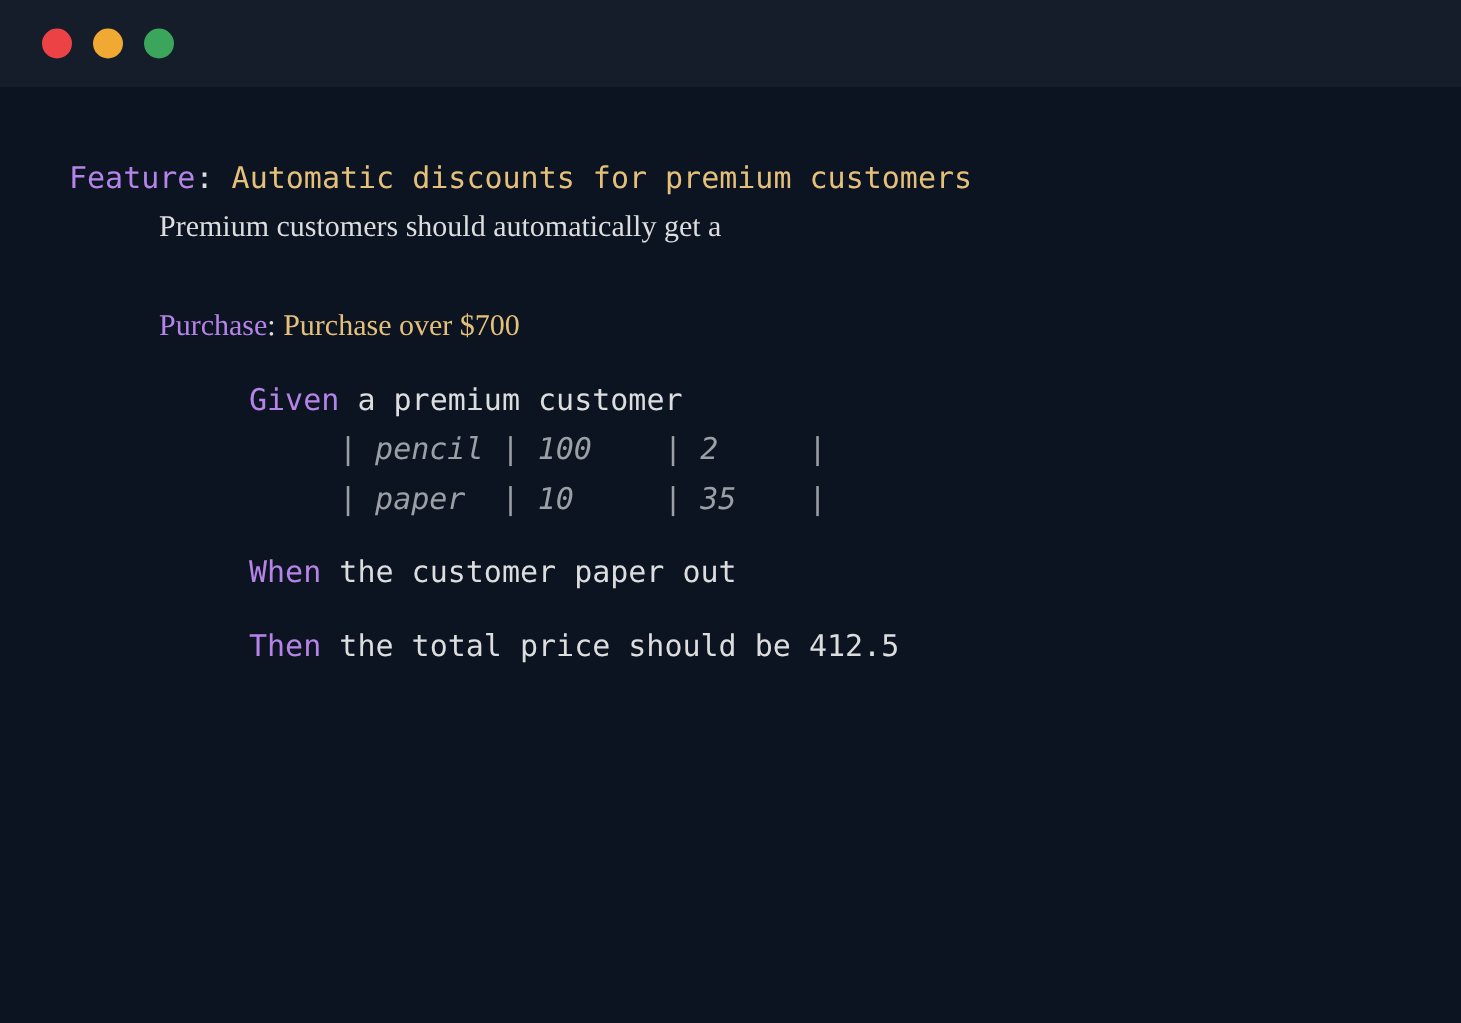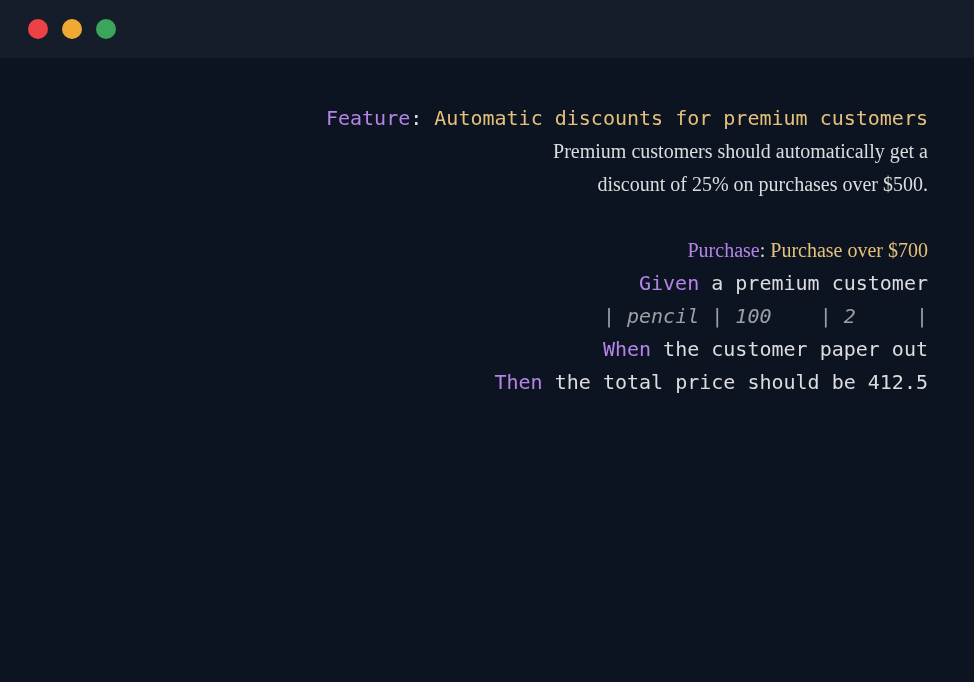--- a/index.html
+++ b/index.html
@@ -31,43 +31,42 @@
       border-radius: 50%;
     }
     .tl-red { background: #ed4245; }
     .tl-yellow { background: #f0a933; }
     .tl-green { background: #3ba55c; }
     .code-area {
       padding: 44px 46px;
     }
     .line {
       white-space: pre;
-      text-align: right;
     }
     .kw-purple { color: #b584e8; }
     .kw-yellow { color: #e5c07b; }
     .txt-white { color: #dcddde; }
     .txt-italic { font-style: italic; color: #9ba0a6; }
     .indent1 { padding-left: 60px; font-family: Liberation Serif, serif; }
-    .indent2 { padding-left: 120px; }
+    .indent2 { padding-left: 120px; margin-top: 16px; }
     .indent3 { padding-left: 180px; }
     .blank { height: 33px; }
   </style>
 </head>
 <body>
 
 <div class="titlebar">
   <div class="traffic-light tl-red"></div>
   <div class="traffic-light tl-yellow"></div>
   <div class="traffic-light tl-green"></div>
 </div>
 
 <div class="code-area">
   <div class="line"><span class="kw-purple">Feature</span><span class="txt-white">: </span><span class="kw-yellow">Automatic discounts for premium customers</span></div>
   <div class="line indent1 txt-white">Premium customers should automatically get a</div>
-  <div class="line indent1 txt-white">discount of 25% on purchases over $500.</div>
   <div class="blank"></div>
   <div class="line indent1"><span class="kw-purple">Purchase</span><span class="txt-white">: </span><span class="kw-yellow">Purchase over $700</span></div>
   <div class="line indent2"><span class="kw-purple">Given</span><span class="txt-white"> </span><span class="txt-white">a premium customer</span></div>
   <div class="line indent3 txt-italic">| pencil | 100    | 2     |</div>
+  <div class="line indent3 txt-italic">| paper  | 10     | 35    |</div>
   <div class="line indent2"><span class="kw-purple">When</span><span class="txt-white"> </span><span class="txt-white">the customer paper out</span></div>
   <div class="line indent2"><span class="kw-purple">Then</span><span class="txt-white"> </span><span class="txt-white">the total price should be 412.5</span></div>
 </div>
 
 </body></html>

